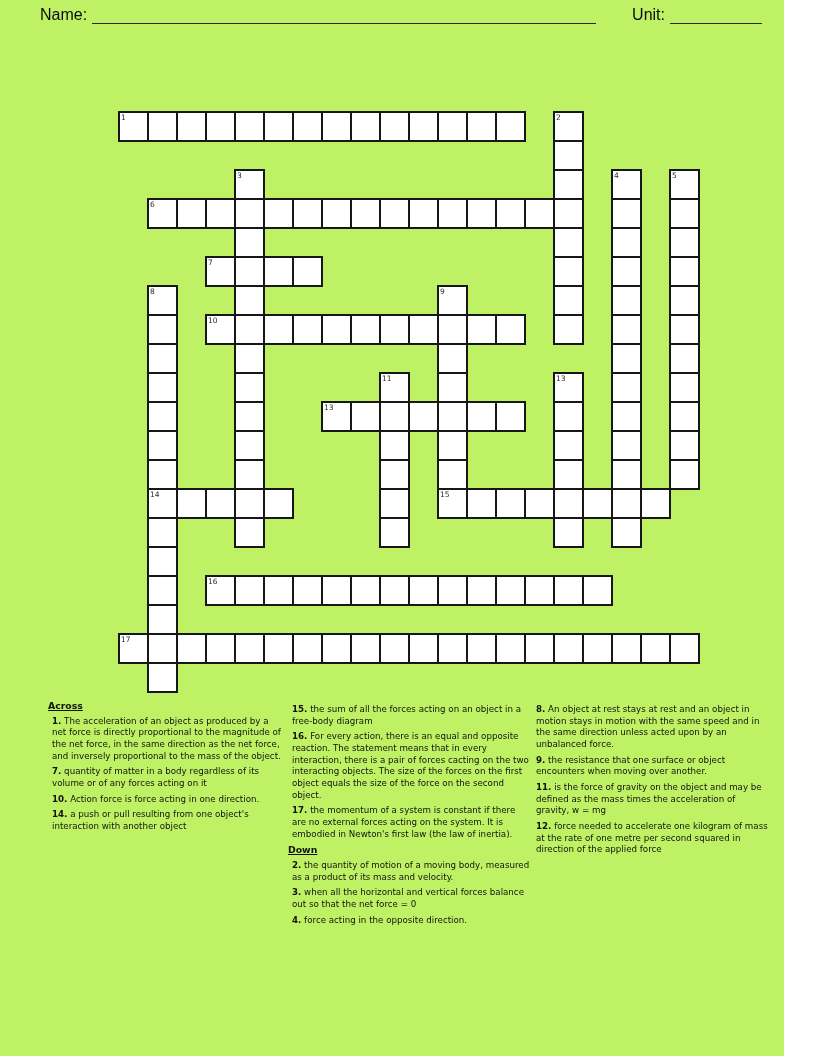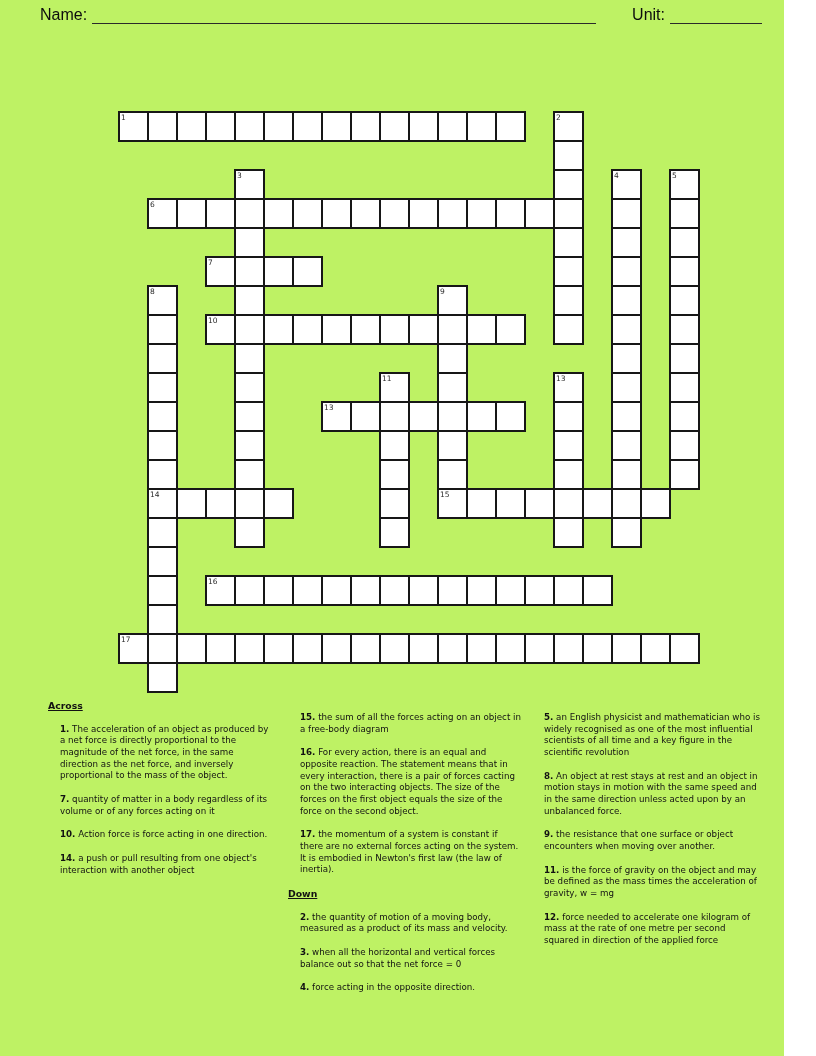--- a/index.html
+++ b/index.html
@@ -36,21 +36,21 @@
     font-size:7.5px;line-height:9px;color:#2a2a2a;font-weight:normal;
   }
   
   .clues-col{
     position:absolute;top:700px;
     font-size:8.7px;line-height:11.65px;color:#121212;
   }
   #col1{left:48px;width:238px;}
   #col2{left:288px;width:246px;}
   #col3{left:532px;width:243px;}
-  .clue{margin:12px;padding:0;}
+  .clue{margin:4px;padding:0;}
   .clue b{font-weight:bold;}
   .clue-header{
     font-weight:bold;text-decoration:underline;
     font-size:9.3px;margin:0 0 1px 0;
   }
 </style>
 </head>
 <body>
 
 <div class="page">
@@ -274,20 +274,19 @@
   <div class="clues-col" id="col2">
       <p class="clue"><b>15.</b> the sum of all the forces acting on an object in a free-body diagram</p>
       <p class="clue"><b>16.</b> For every action, there is an equal and opposite reaction. The statement means that in every interaction, there is a pair of forces cacting on the two interacting objects. The size of the forces on the first object equals the size of the force on the second object.</p>
       <p class="clue"><b>17.</b> the momentum of a system is constant if there are no external forces acting on the system. It is embodied in Newton's first law (the law of inertia).</p>
       <div class="clue-header">Down</div>
       <p class="clue"><b>2.</b> the quantity of motion of a moving body, measured as a product of its mass and velocity.</p>
       <p class="clue"><b>3.</b> when all the horizontal and vertical forces balance out so that the net force = 0</p>
       <p class="clue"><b>4.</b> force acting in the opposite direction.</p>
     </div>
   <div class="clues-col" id="col3">
-      <p class="clue"><b>5.</b> an English physicist and mathematician who is widely recognised as one of the most influential scientists of all time and a key figure in the scientific revolution</p>
       <p class="clue"><b>8.</b> An object at rest stays at rest and an object in motion stays in motion with the same speed and in the same direction unless acted upon by an unbalanced force.</p>
       <p class="clue"><b>9.</b> the resistance that one surface or object encounters when moving over another.</p>
       <p class="clue"><b>11.</b> is the force of gravity on the object and may be defined as the mass times the acceleration of gravity, w = mg</p>
       <p class="clue"><b>12.</b> force needed to accelerate one kilogram of mass at the rate of one metre per second squared in direction of the applied force</p>
     </div>
 
 </div>
 
 </body></html>

